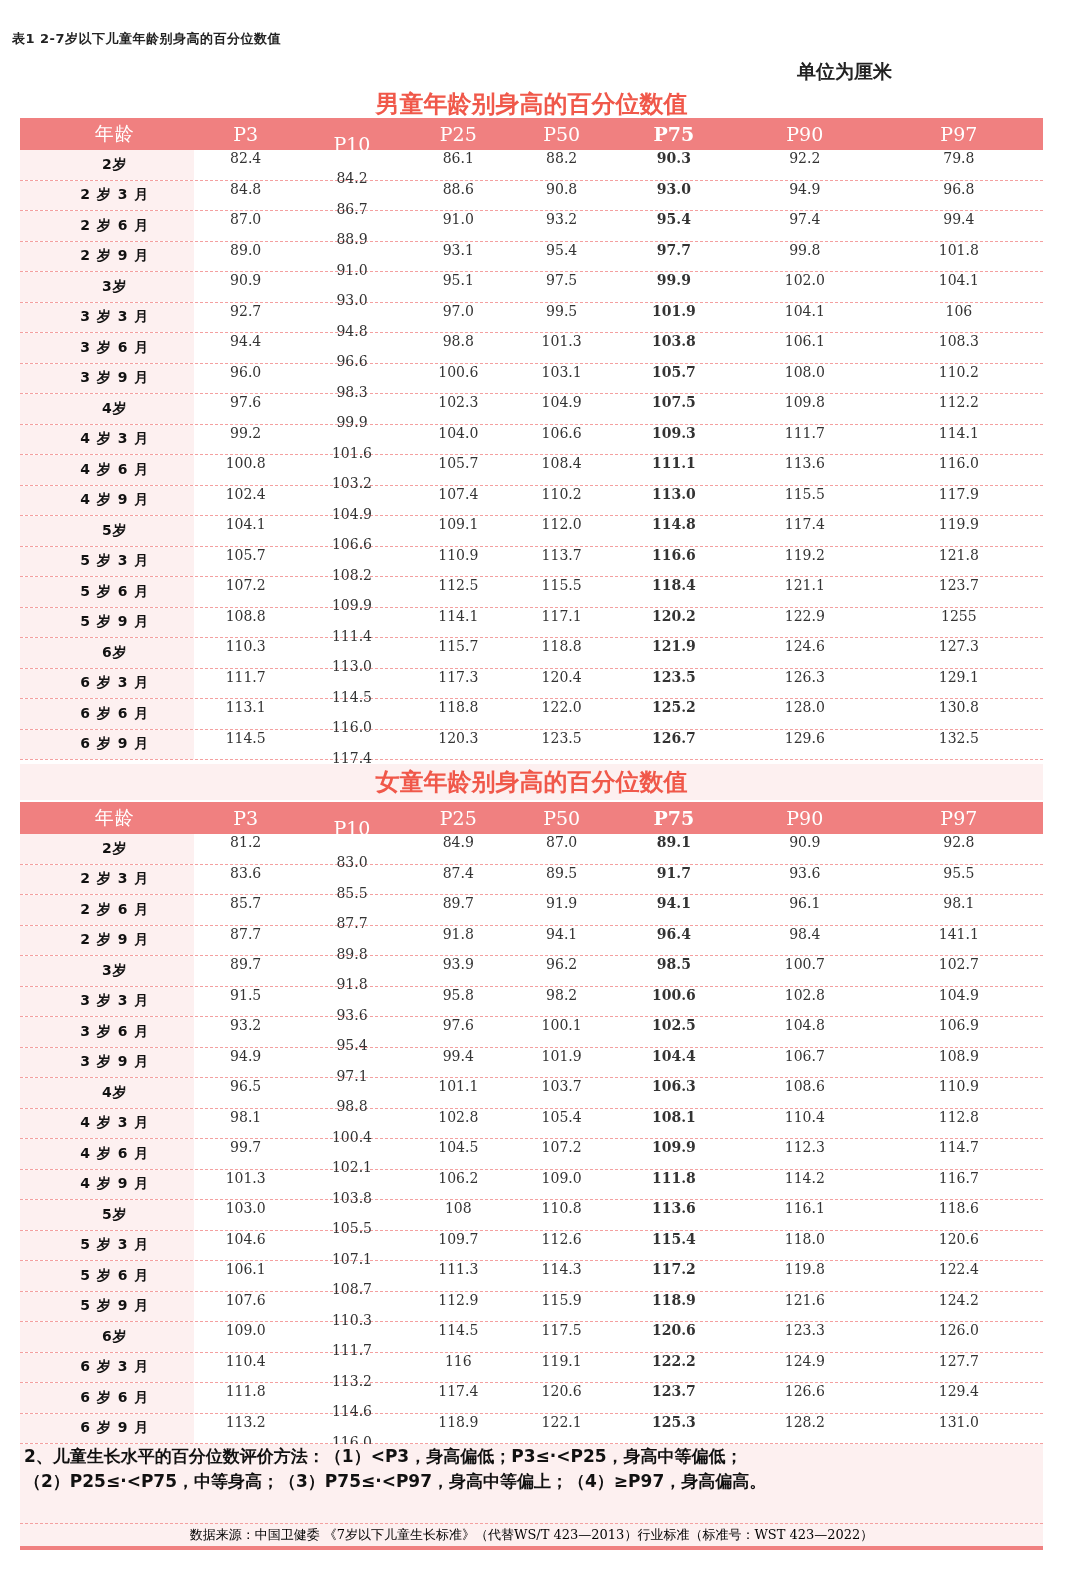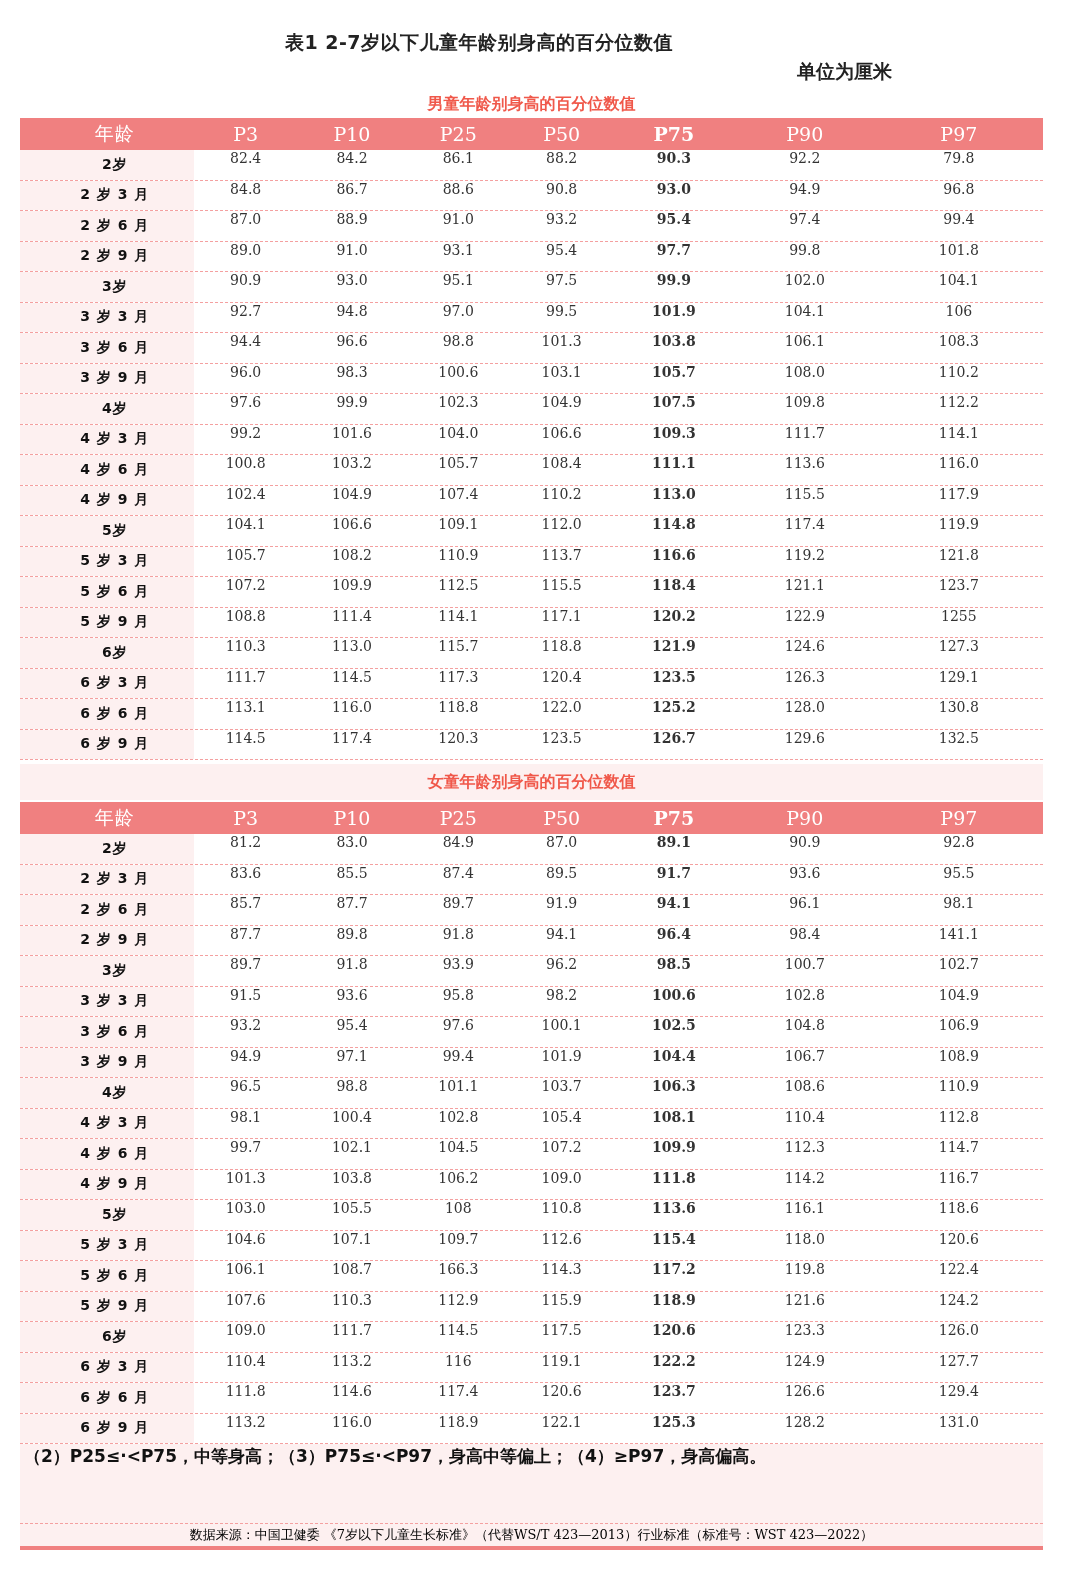--- a/index.html
+++ b/index.html
@@ -1,37 +1,37 @@
 <!DOCTYPE html>
 <html><head>
 <meta charset="utf-8">
 <style>
   html, body { margin:0; padding:0; background:#ffffff; }
   body { width:1080px; height:1588px; position:relative; overflow:hidden;
          font-family:"DejaVu Serif","Liberation Serif",serif; color:#222; }
-  .title { position:absolute; top:30px; left:4px; width:950px; text-align:center;
-           font-size:19px; font-weight:bold; font-family:"DejaVu Sans","Liberation Sans",sans-serif; letter-spacing:0.5px; }
+  .title { position:absolute; top:30px; left:12px; width:950px; text-align:left;
+           font-size:13px; font-weight:bold; font-family:"DejaVu Sans","Liberation Sans",sans-serif; letter-spacing:0.5px; }
   .unit { position:absolute; top:59px; left:797px; font-size:19px; font-weight:bold;
           font-family:"DejaVu Sans","Liberation Sans",sans-serif; }
   .subtitle { position:absolute; left:20px; width:1023px; text-align:center;
-              color:#f0584a; font-size:16px; font-weight:bold;
+              color:#f0584a; font-size:24px; font-weight:bold;
               font-family:"DejaVu Sans","Liberation Sans",sans-serif; }
   .sub-boys { top:90px; height:28px; line-height:28px; }
   .sub-girls { top:764px; height:36px; line-height:36px; background:#fdf0f0; }
   .table { position:absolute; left:20px; width:1023px; }
   .t-boys { top:118px; }
   .t-girls { top:802px; }
   .hdr { display:flex; height:32px; background:#f08080; color:#fff; font-size:19px; align-items:center; }
   .hdr span { text-align:center; }
   .row { display:flex; height:30.5px; align-items:flex-start; border-bottom:1.5px dashed #f4a0a0; box-sizing:border-box; font-size:14px; }
   .c0 { width:160px; text-align:center; background:#fdf0f0; height:100%; display:flex; align-items:center; justify-content:center;
         font-weight:bold; font-family:"DejaVu Sans","Liberation Sans",sans-serif; color:#111; letter-spacing:1px;padding-left:16px; }
   .hdr .c0 { background:transparent; font-weight:normal; color:#fff; height:auto; }
   .c1 { width:106px; text-align:center; }
-  .c2 { width:110px; text-align:center; }
+  .c2 { width:110px; text-align:center;margin-top:20px; }
   .c3 { width:106px; text-align:center; }
   .c4 { width:104px; text-align:center; }
   .c5 { width:124px; text-align:center;font-weight:bold; }
   .c6 { width:142px; text-align:center; }
   .c7 { width:171px; text-align:center; }
   .row span:not(.c0) { color:#333; }
   .notes { position:absolute; left:20px; top:1444px; width:1023px; height:80px; background:#fdf0f0;
            font-family:"DejaVu Sans","Liberation Sans",sans-serif; font-weight:bold; font-size:17px; color:#111;
            border-bottom:1.5px dashed #f4a0a0; box-sizing:border-box; }
   .notes div { height:25px; line-height:25px; padding-left:4px; white-space:nowrap; }
@@ -413,21 +413,21 @@
         <span class="c3">109.7</span>
         <span class="c4">112.6</span>
         <span class="c5">115.4</span>
         <span class="c6">118.0</span>
         <span class="c7">120.6</span>
       </div>
       <div class="row">
         <span class="c0">5 岁 6 月</span>
         <span class="c1">106.1</span>
         <span class="c2">108.7</span>
-        <span class="c3">166.3</span>
+        <span class="c3">111.3</span>
         <span class="c4">114.3</span>
         <span class="c5">117.2</span>
         <span class="c6">119.8</span>
         <span class="c7">122.4</span>
       </div>
       <div class="row">
         <span class="c0">5 岁 9 月</span>
         <span class="c1">107.6</span>
         <span class="c2">110.3</span>
         <span class="c3">112.9</span>
@@ -473,16 +473,17 @@
         <span class="c3">118.9</span>
         <span class="c4">122.1</span>
         <span class="c5">125.3</span>
         <span class="c6">128.2</span>
         <span class="c7">131.0</span>
       </div>
     </div>
 </div>
 
 <div class="notes">
+  <div>2、儿童生长水平的百分位数评价方法：（1）&lt;P3，身高偏低；P3≤·&lt;P25，身高中等偏低；</div>
   <div>（2）P25≤·&lt;P75，中等身高；（3）P75≤·&lt;P97，身高中等偏上；（4）≥P97，身高偏高。</div>
 </div>
 <div class="source">数据来源：中国卫健委 《7岁以下儿童生长标准》（代替WS/T 423—2013）行业标准（标准号：WST 423—2022）</div>
 <div class="bottom-bar"></div>
 
 </body></html>

